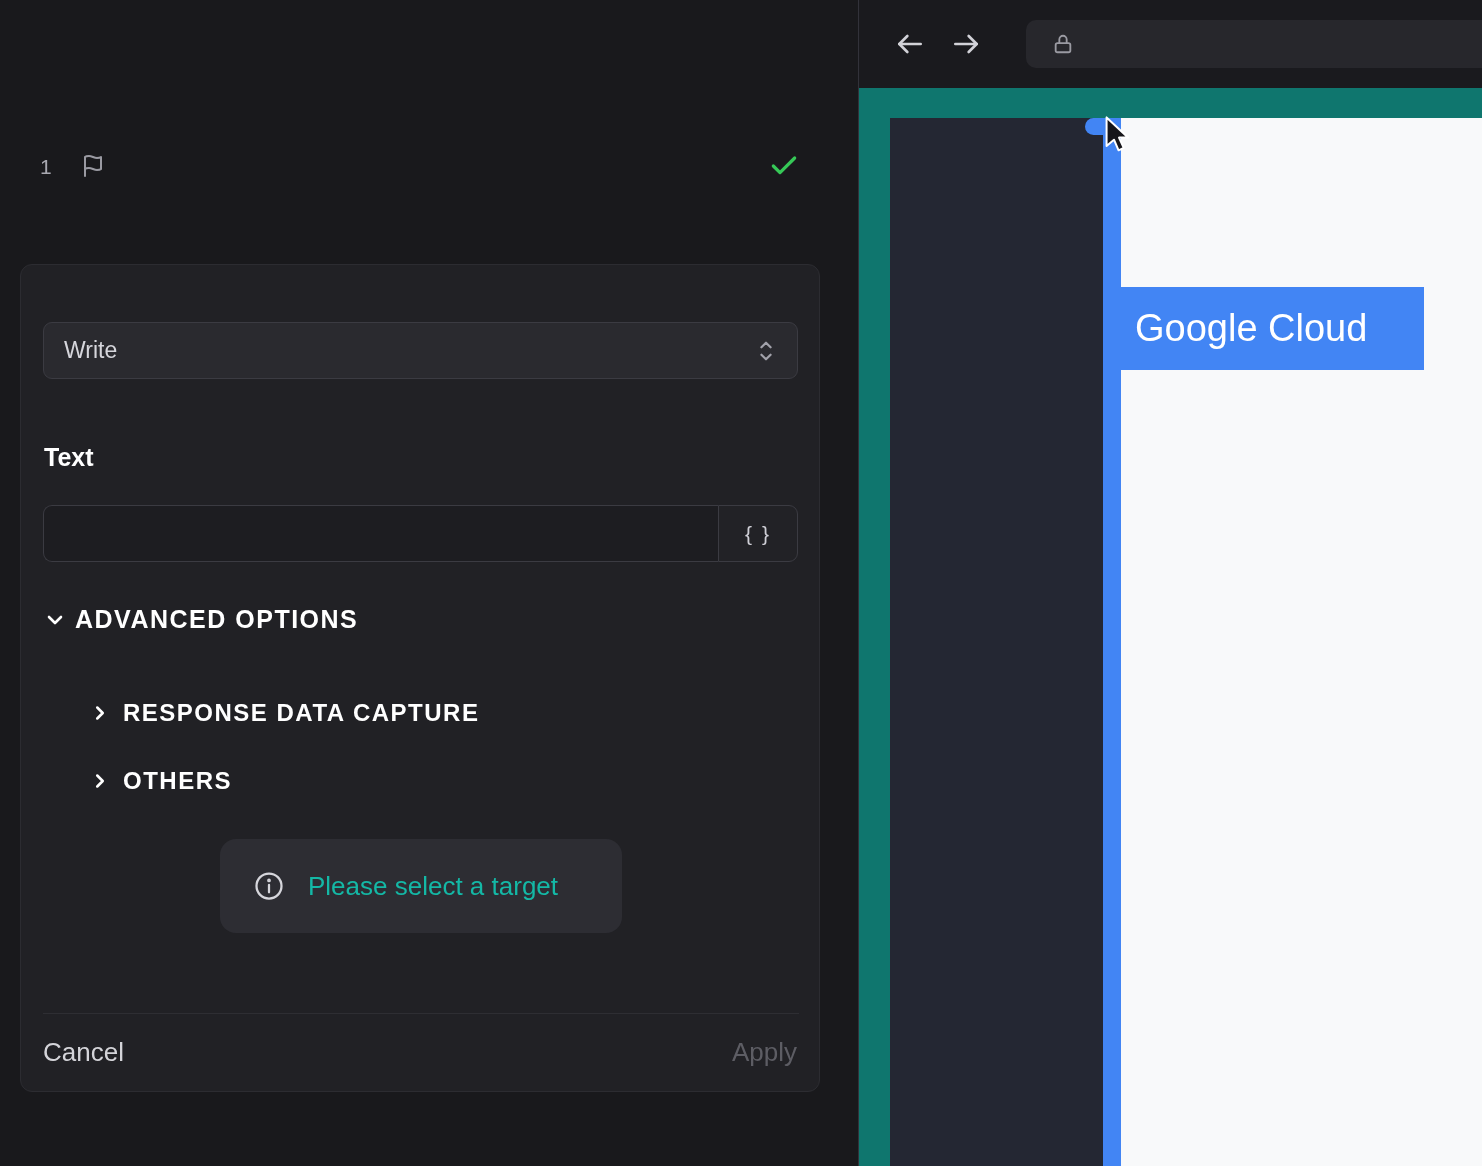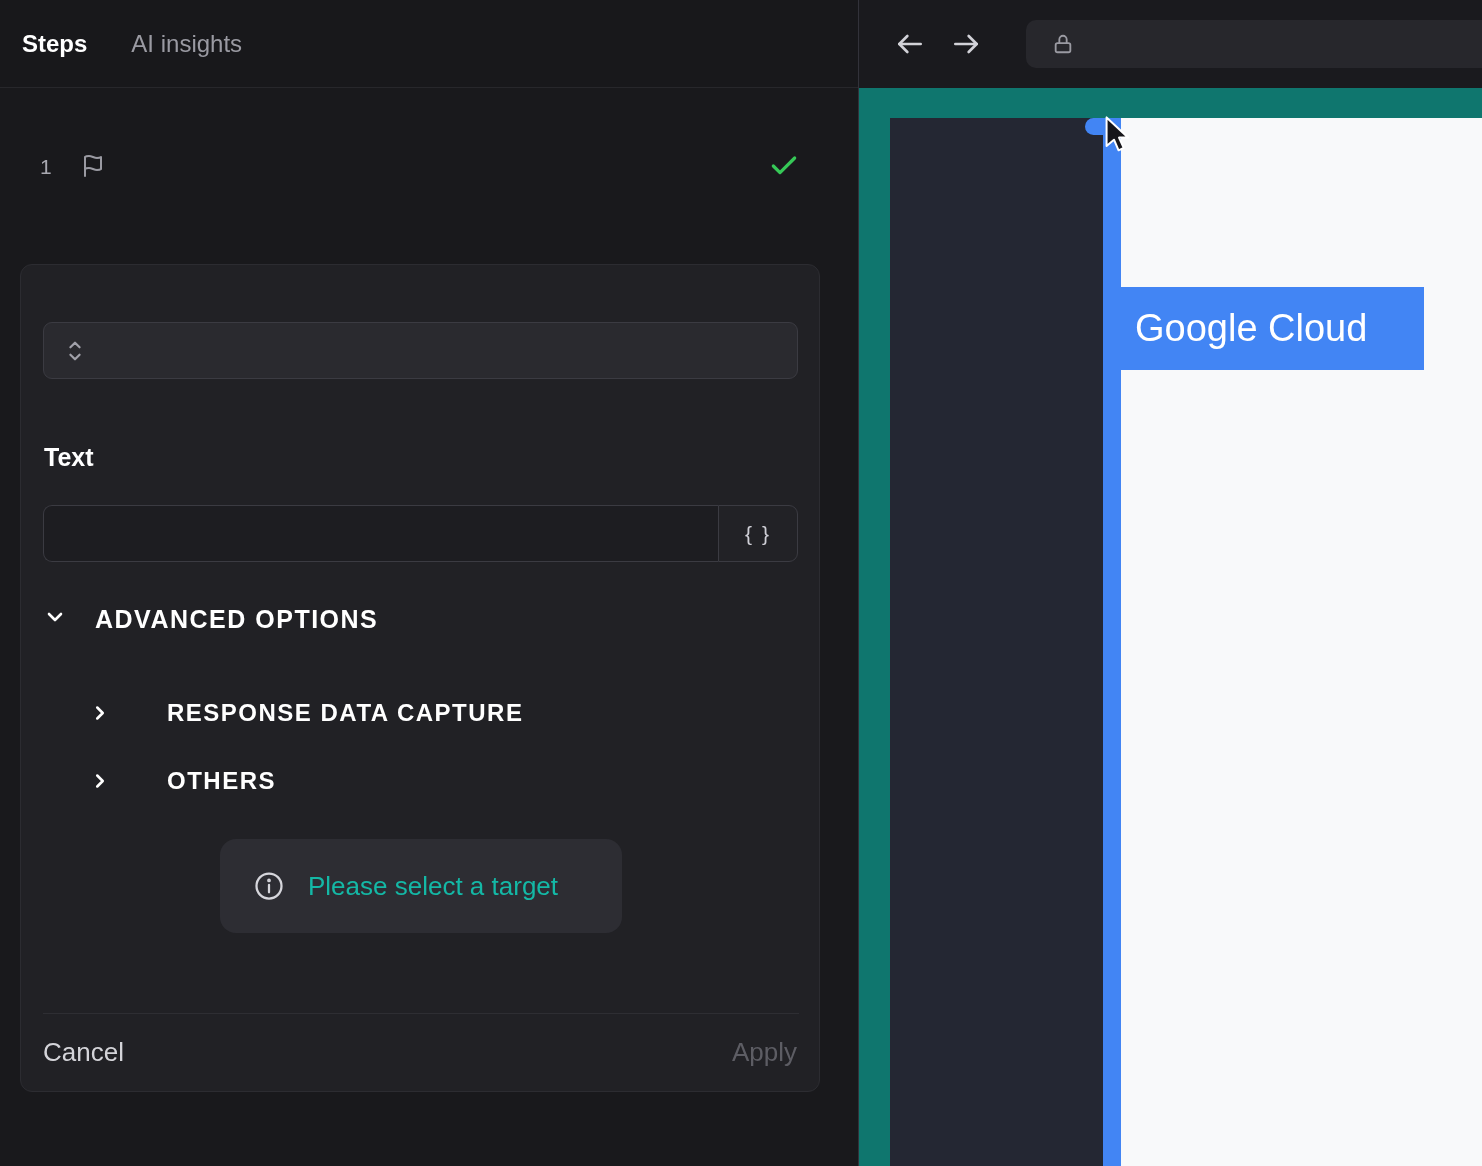--- a/index.html
+++ b/index.html
@@ -138,22 +138,22 @@
     font-size: 21px;
     letter-spacing: 2px;
     cursor: pointer;
     font-family: "Liberation Sans", sans-serif;
   }
 
   .adv-row {
     position: absolute;
     left: 22px; top: 340px;
     display: flex;
-    align-items: flex-start;
-    gap: 28px;
+    align-items: center;
+    gap: 8px;
     cursor: pointer;
   }
   .adv-row .chev { width: 24px; height: 24px; color: #ffffff; }
   .adv-row .lbl {
     color: #ffffff;
     font-size: 25px;
     font-weight: 700;
     letter-spacing: 1.5px;
   }
 
@@ -166,21 +166,20 @@
     cursor: pointer;
   }
   .sect-row.first { top: 434px; }
   .sect-row.second { top: 502px; }
   .sect-row .chev { width: 22px; height: 22px; color: #ffffff; }
   .sect-row .lbl {
     color: #ffffff;
     font-size: 24px;
     font-weight: 700;
     letter-spacing: 1.5px;
-    margin-left: 44px;
   }
 
   .toast {
     position: absolute;
     left: 199px; top: 574px;
     width: 402px; height: 94px;
     background: #2d2d33;
     border-radius: 16px;
     display: flex;
     align-items: center;
@@ -311,43 +310,40 @@
     pointer-events: none;
   }
 </style>
 </head>
 <body>
 
 <div class="screen">
 
   <div class="left-panel">
 
-    <div class="left-header">
-      <div class="tab active">Steps</div>
-      <div class="tab inactive">AI insights</div>
-    </div>
 
     <div class="step-row">
       <span class="step-number">1</span>
       <span class="flag-icon">
         <svg viewBox="0 0 24 24" width="24" height="24" fill="none" stroke="currentColor" stroke-width="2" stroke-linecap="round" stroke-linejoin="round">
           <path d="M4 15s1-1 4-1 5 2 8 2 4-1 4-1V3s-1 1-4 1-5-2-8-2-4 1-4 1z"></path>
           <line x1="4" y1="22" x2="4" y2="15"></line>
         </svg>
       </span>
       <span class="check-icon">
         <svg viewBox="0 0 24 24" width="32" height="32" fill="none" stroke="currentColor" stroke-width="2.4" stroke-linecap="round" stroke-linejoin="round">
           <polyline points="20 6 9 17 4 12"></polyline>
         </svg>
       </span>
     </div>
 
     <div class="card">
 
       <div class="action-select">
+        <span class="value">Write</span>
         <span class="select-chevrons">
           <svg viewBox="0 0 24 28" width="22" height="26" fill="none" stroke="currentColor" stroke-width="2.4" stroke-linecap="round" stroke-linejoin="round">
             <polyline points="7 10 12 5 17 10"></polyline>
             <polyline points="7 18 12 23 17 18"></polyline>
           </svg>
         </span>
       </div>
 
       <div class="text-label">Text</div>
 

